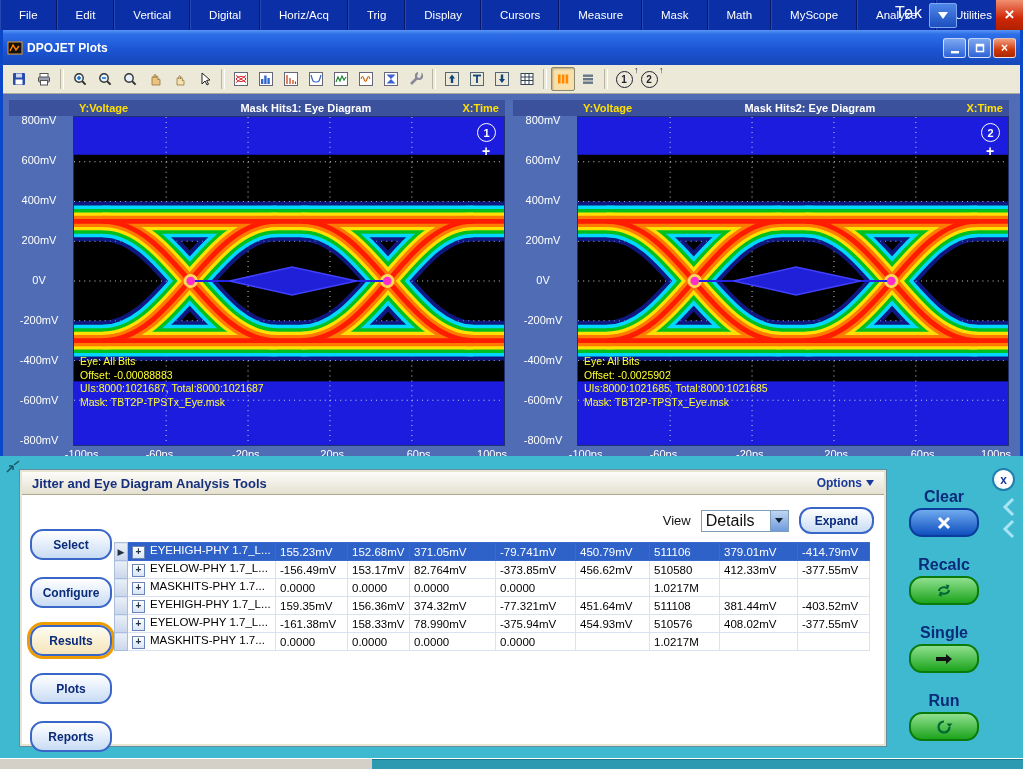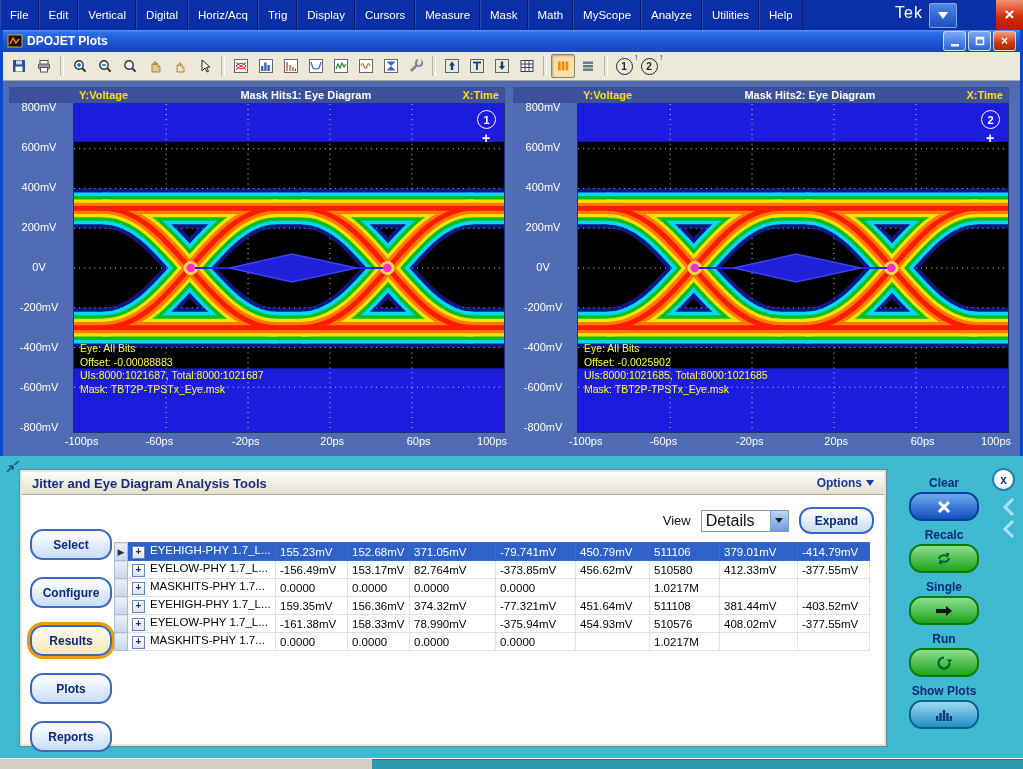--- a/index.html
+++ b/index.html
@@ -1,32 +1,32 @@
 <!DOCTYPE html>
 <html style="--menu_blue: #0B2FA6; --titlebar_blue: #2463DE; --plot_surround: #4F6CB4; --band_blue: #1C1CDF; --panel_teal: #3FB9CF; --selection_blue: #2F62C9; --highlight_orange: #EE9C00; --eye_core_red: #FF1C00; --eye_orange: #FF7A00; --eye_yellow: #FFE000; --eye_green: #00C020; --eye_cyan: #00D8FF; --marker_magenta: #FF2EC8;"><head>
 <meta charset="utf-8">
 <style>
   html,body{margin:0;padding:0;}
   #stage{position:relative;width:1023px;height:769px;overflow:hidden;background:#D4D0C8;
          font-family:"Liberation Sans",sans-serif;-webkit-font-smoothing:antialiased;}
   
   #menubar{position:absolute;left:0;top:0;width:1023px;height:30px;background:var(--menu_blue,#0B2FA6);
            display:flex;align-items:stretch;color:#fff;font-size:11.5px;}
-  .menu-item{display:flex;align-items:center;padding:0 9px;border-right:1px solid rgba(0,0,30,.45);
+  .menu-item{display:flex;align-items:center;padding:0 18px;border-right:1px solid rgba(0,0,30,.45);
              border-left:1px solid rgba(255,255,255,.12);white-space:nowrap;cursor:default;}
   .tek-logo{position:absolute;right:100px;top:4px;font-size:16px;font-weight:normal;letter-spacing:1px;}
   .menu-drop-btn{position:absolute;right:66px;top:3px;width:26px;height:23px;background:linear-gradient(#4E86E8,#1C4FC0);
                  border:1px solid #7FA8F0;border-radius:2px;display:flex;align-items:center;justify-content:center;}
   .tri-down{width:0;height:0;border-left:5px solid transparent;border-right:5px solid transparent;border-top:7px solid #fff;}
   .menu-close{position:absolute;right:0;top:0;width:27px;height:30px;background:linear-gradient(#F09070,#D02808 60%,#B02000);
               color:#fff;font-size:17px;font-weight:bold;display:flex;align-items:center;justify-content:center;border-left:1px solid #801800;}
   
   #plots-window{position:absolute;left:0;top:30px;width:1023px;height:426px;box-sizing:border-box;
                 border-left:3px solid #0A46C8;border-right:3px solid #0A46C8;background:var(--plot_surround,#4F6CB4);}
-  .titlebar{height:22px;background:linear-gradient(180deg,#5A95F5 0%,#2E6FE8 12%,#1C55D4 55%,#1646B8 100%);
+  .titlebar{height:35px;background:linear-gradient(180deg,#5A95F5 0%,#2E6FE8 12%,#1C55D4 55%,#1646B8 100%);
             display:flex;align-items:center;padding:0 4px;color:#fff;font-size:12px;font-weight:bold;}
   .title-icon{width:16px;height:16px;margin-right:4px;display:inline-flex;}
   .win-btns{margin-left:auto;display:flex;gap:2px;}
   .wbtn{width:21px;height:18px;border-radius:3px;border:1px solid rgba(255,255,255,.7);
         background:linear-gradient(#7DA8F0,#2E63D8);display:flex;align-items:center;justify-content:center;
         color:#fff;font-size:12px;font-weight:bold;}
   .wbtn.close{background:linear-gradient(#F0A080,#D03808 60%,#A82800);}
   .toolbar{height:28px;background:#ECE9D8;border-bottom:1px solid #ACA899;display:flex;align-items:center;padding:0 4px;gap:1px;}
   .tbtn{width:22px;height:22px;display:flex;align-items:center;justify-content:center;border:1px solid transparent;border-radius:2px;}
   .tbtn.pressed{border:1px solid #8A8870;background:#F8E0A8;box-shadow:inset 1px 1px 2px rgba(0,0,0,.25);}
@@ -85,21 +85,21 @@
   .results-table th{background:linear-gradient(#E9F1FC,#C2D6F0);color:#17367E;font-weight:bold;text-align:left;
                     border:1px solid #A8BEDC;padding:1px 4px;height:15px;overflow:hidden;white-space:nowrap;}
   .results-table td{border:1px solid #D8E2F0;padding:1px 4px;height:15px;overflow:hidden;white-space:nowrap;}
   .results-table td.rowsel{background:linear-gradient(#EAF0F8,#C9D6EA);border-color:#A8BEDC;text-align:center;font-size:9px;color:#234;padding:1px 0;}
   tr.selected td{background:var(--selection_blue,#2F62C9);color:#fff;border-color:#3A6ACF;}
   tr.selected td.rowsel{background:linear-gradient(#EAF0F8,#C9D6EA);color:#234;}
   .plusbox{display:inline-block;width:11px;height:11px;border:1px solid #6A86B8;background:linear-gradient(#fff,#D8E4F4);
            color:#234;font-size:10px;line-height:10px;text-align:center;margin-right:5px;vertical-align:-1px;font-weight:bold;}
   
   .action-stack{position:absolute;left:896px;top:16px;width:96px;display:flex;flex-direction:column;align-items:center;}
-  .action-label{color:#0A2A7A;font-size:12px;font-weight:bold;margin:4px 0 2px 0;}
+  .action-label{color:#0A2A7A;font-size:16px;font-weight:bold;margin:16px 0 2px 0;}
   .action-btn{width:66px;height:25px;border-radius:13px;display:flex;align-items:center;justify-content:center;margin-bottom:3px;}
   .ab-blue{background:linear-gradient(#6FAAEE,#1050C0);border:2px solid #0A3C9C;}
   .ab-green{background:linear-gradient(#8FE08F,#1CA41C);border:2px solid #0A7A0A;}
   .ab-cyan{background:linear-gradient(#9ED8F0,#2090C8);border:2px solid #0A6090;}
   .panel-close{position:absolute;right:8px;top:12px;width:19px;height:19px;border-radius:50%;background:#fff;
                border:2px solid #2080B0;color:#1A3A9A;font-size:12px;font-weight:bold;display:flex;align-items:center;justify-content:center;}
   .collapse-chevrons{position:absolute;right:6px;top:40px;}
   
   #bottomstrip{position:absolute;left:0;top:758px;width:1023px;height:11px;background:#D4D0C8;border-top:1px solid #fff;}
   .strip-right{position:absolute;left:372px;top:0;width:651px;height:11px;background:#2E9AB2;border-top:1px solid #1C7A90;}

